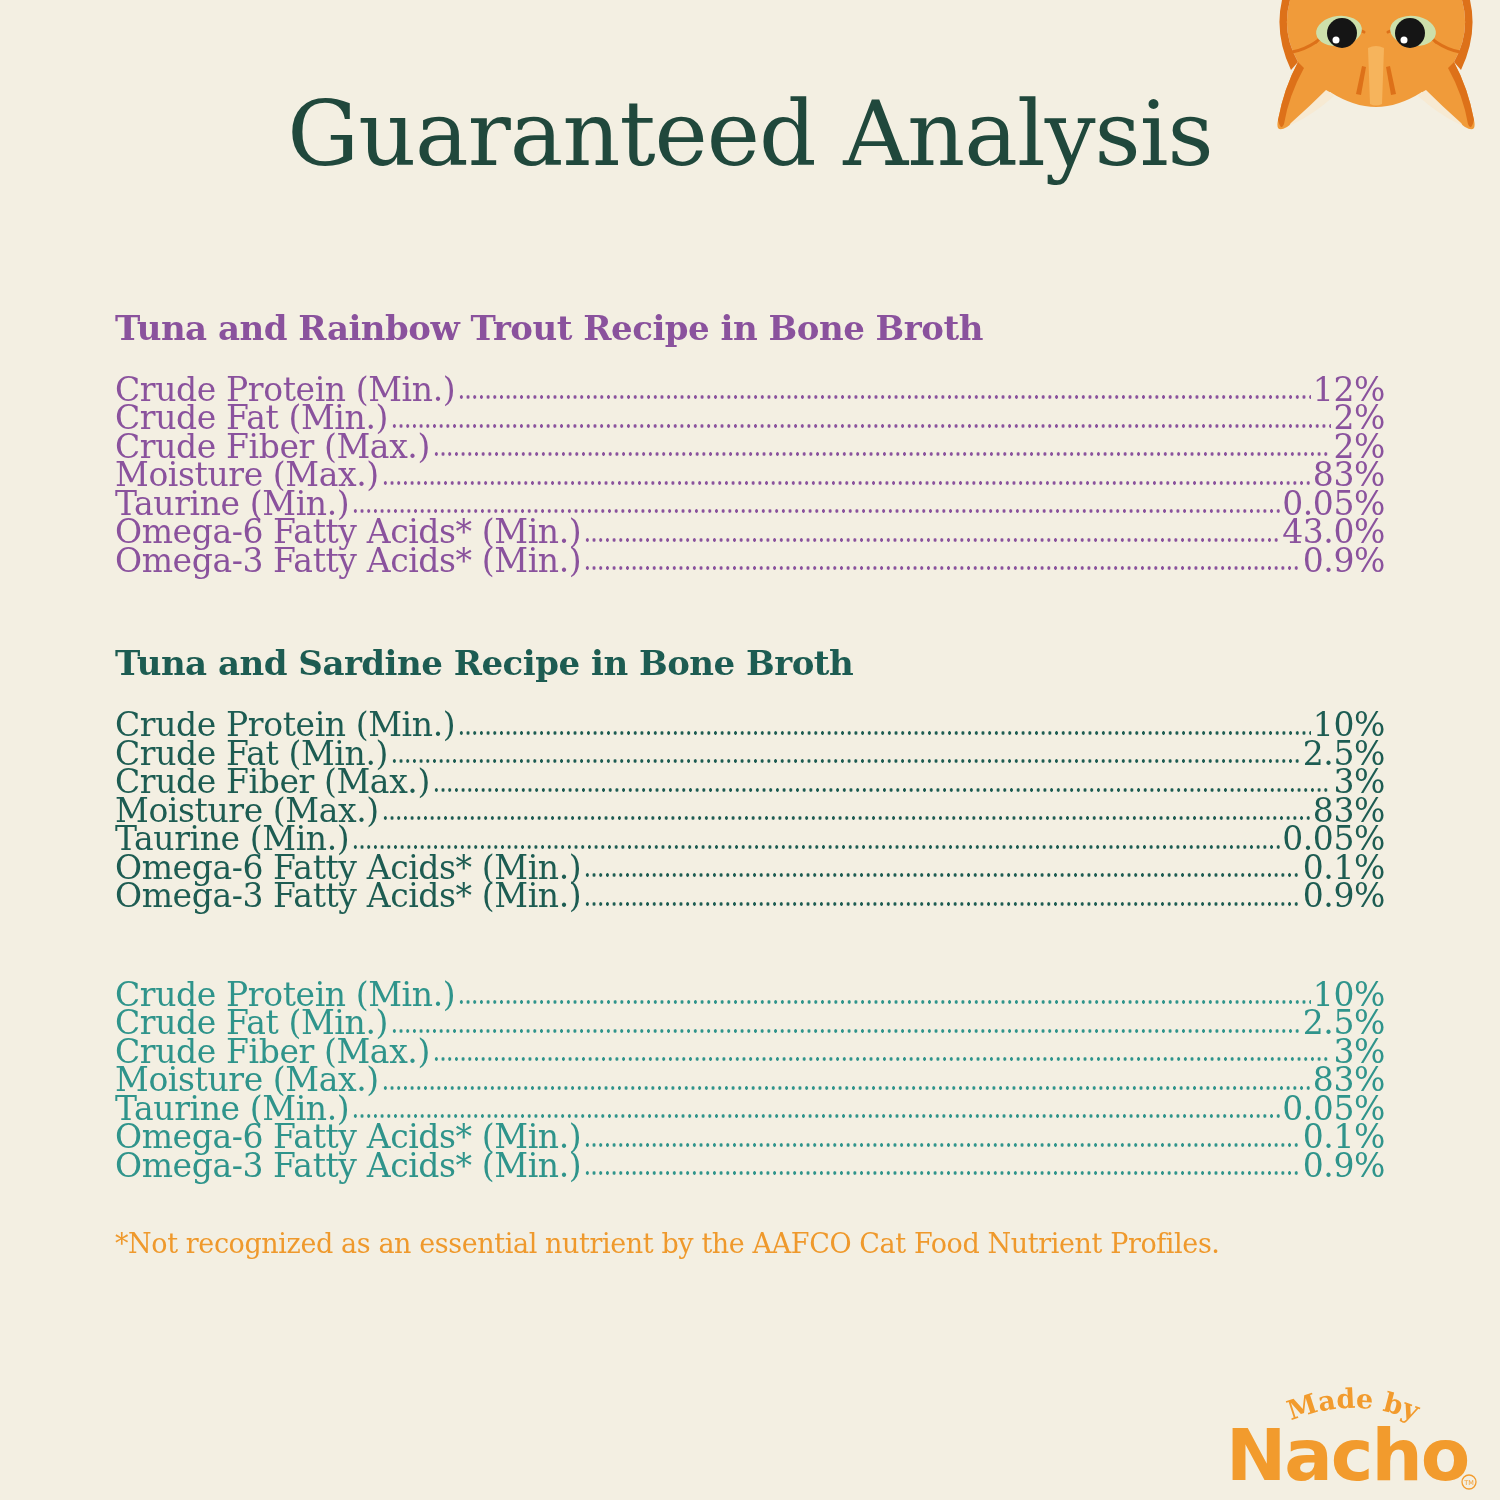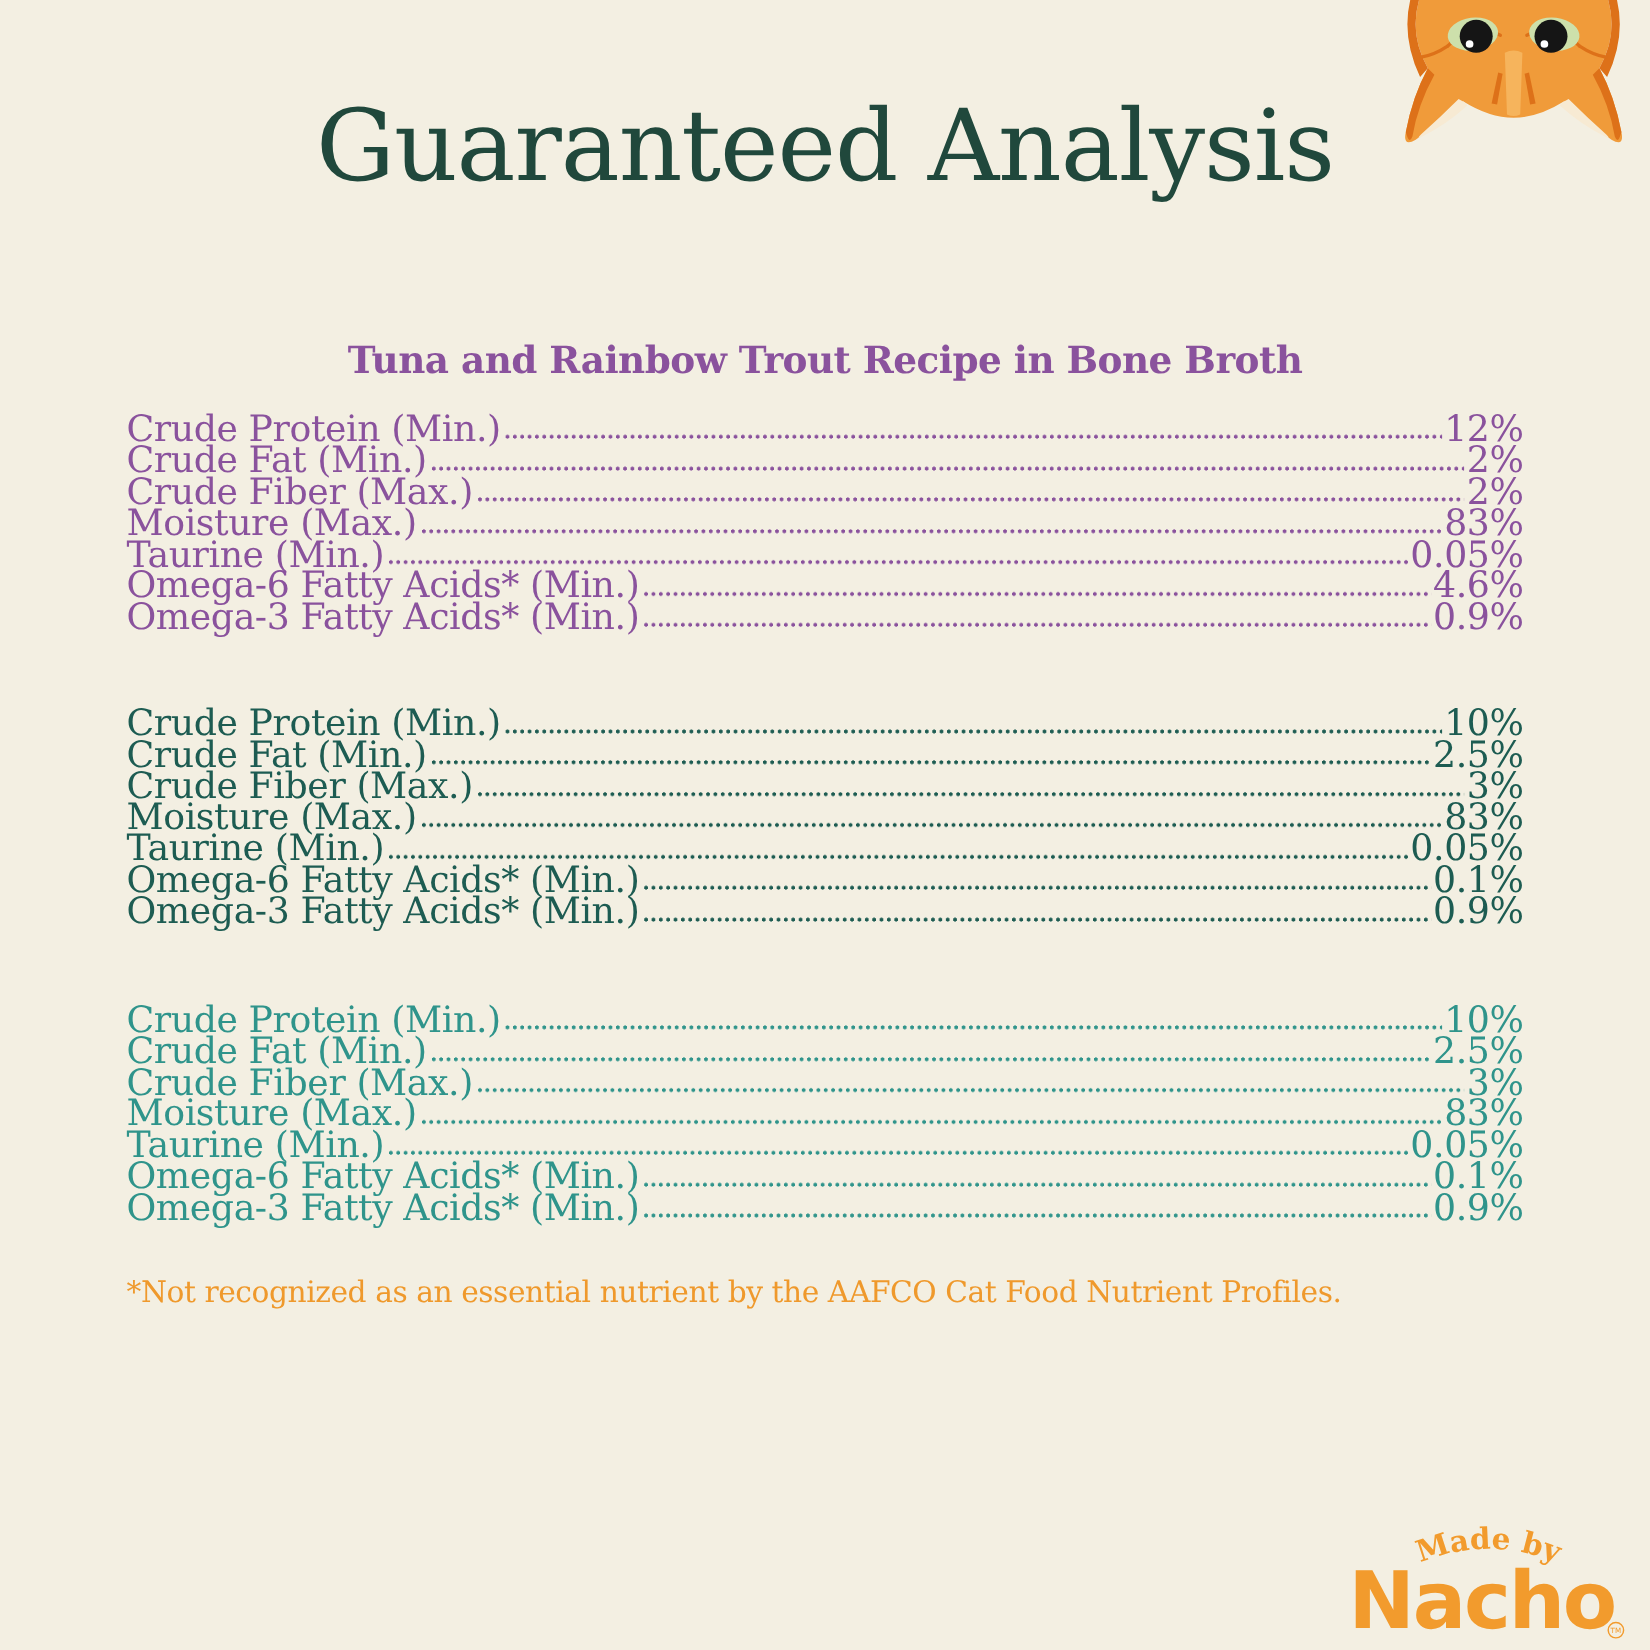--- a/index.html
+++ b/index.html
@@ -35,21 +35,20 @@
   .content { padding: 0 115px; }
 
   .ga-section { margin: 0; }
   .ga-section .section-heading {
     margin: 0;
     font-size: 34px;
     font-weight: bold;
     letter-spacing: -0.5px;
     line-height: 40px;
     color: var(--sec-color);
-    text-align: center;
   }
   .sec-0 { margin-top: 122px; }
   .sec-1 { margin-top: 68px; }
   .sec-2 { margin-top: 70px; }
 
   .rows { margin-top: 28px; color: var(--sec-color); }
   .row {
     display: flex;
     align-items: baseline;
     font-size: 33px;
@@ -159,31 +158,32 @@
             <span class="value">83%</span>
           </div>
           <div class="row">
             <span class="label">Taurine (Min.)</span>
             <span class="leader"></span>
             <span class="value">0.05%</span>
           </div>
           <div class="row">
             <span class="label">Omega-6 Fatty Acids* (Min.)</span>
             <span class="leader"></span>
-            <span class="value">4.6%</span>
+            <span class="value">43.0%</span>
           </div>
           <div class="row">
             <span class="label">Omega-3 Fatty Acids* (Min.)</span>
             <span class="leader"></span>
             <span class="value">0.9%</span>
           </div>
         </div>
     </section>
 
     <section class="ga-section sec-1" style="--sec-color: #1d5c52;">
+      <h2 class="section-heading">Tuna and Sardine Recipe in Bone Broth</h2>
       <div class="rows">
           <div class="row">
             <span class="label">Crude Protein (Min.)</span>
             <span class="leader"></span>
             <span class="value">10%</span>
           </div>
           <div class="row">
             <span class="label">Crude Fat (Min.)</span>
             <span class="leader"></span>
             <span class="value">2.5%</span>

